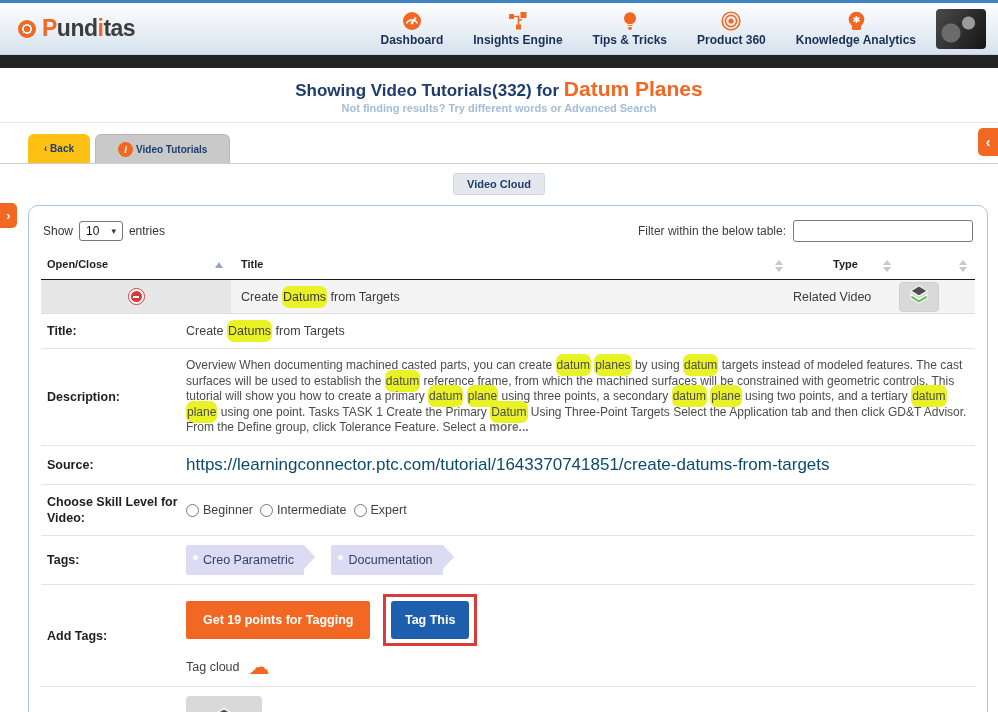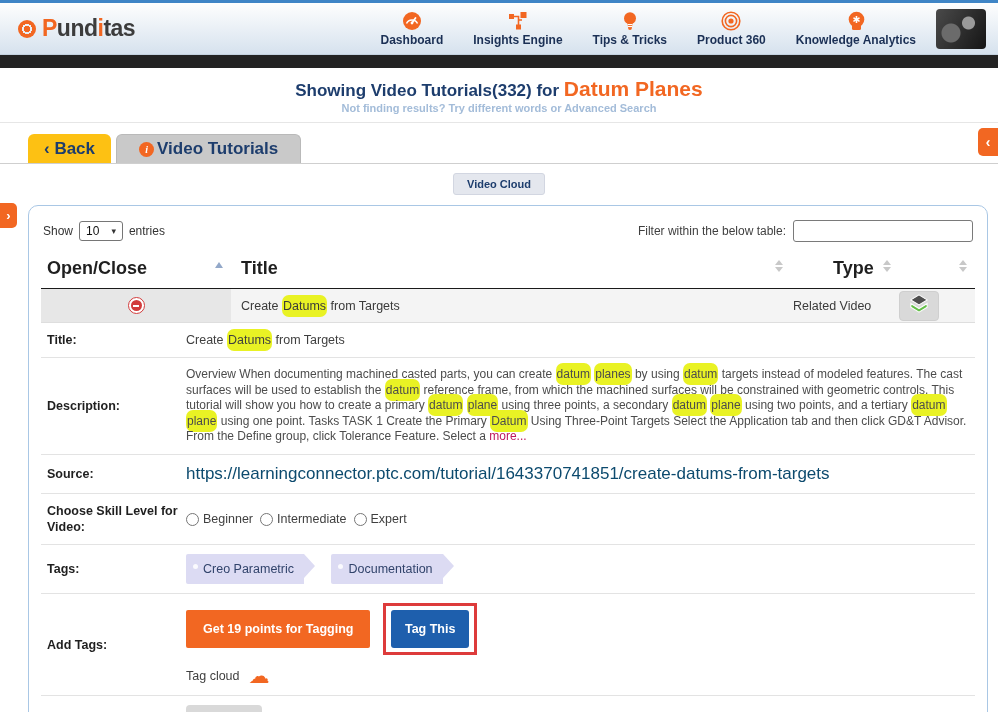--- a/index.html
+++ b/index.html
@@ -28,21 +28,21 @@
   
   .heading{text-align:center;padding-top:9px;}
   .h-line{font-size:17px;font-weight:bold;color:#1d3d6d;}
   .query{font-size:21px;color:#f26722;}
   .h-sub{font-size:11px;color:#a3bcd9;font-weight:bold;margin-top:1px;}
   .hdivider{height:1px;background:#e6e6e6;margin-top:8px;}
 
   
   .tabsrow{position:relative;height:40px;border-bottom:1px solid #cfcfcf;padding-left:28px;
            display:flex;align-items:flex-end;gap:5px;}
-  .tab{height:29px;display:flex;align-items:center;border-radius:6px 6px 0 0;font-size:17px;
+  .tab{height:29px;display:flex;align-items:center;border-radius:6px 6px 0 0;font-size:10px;
        font-weight:bold;color:#1d3d6d;padding:0 16px;cursor:pointer;box-sizing:border-box;}
   .tab-back{background:#fdc113;}
   .tab-vt{background:#c9c9c9;border:1px solid #b9b9b9;border-bottom:none;gap:3px;padding:0 22px;}
   .info-icon{width:15px;height:15px;border-radius:50%;background:#f26722;color:#fff;display:flex;
              align-items:center;justify-content:center;font-size:10px;font-style:italic;font-weight:bold;
              font-family:"Liberation Serif",serif;}
   .info-icon::before{content:"i";}
   .right-collapse{position:absolute;right:0;top:5px;width:20px;height:28px;background:#f26722;
       border-radius:5px 0 0 5px;color:#fff;display:flex;align-items:center;justify-content:center;
       font-weight:bold;font-size:14px;cursor:pointer;}
@@ -61,21 +61,21 @@
   .card{position:absolute;left:28px;top:205px;width:960px;height:530px;box-sizing:border-box;
         background:#fff;border:1px solid #a9c7e5;border-radius:10px;padding:10px 12px 0;}
   .controls{display:flex;align-items:center;font-size:12px;color:#333;margin:4px 2px 10px;}
   .entries-select{display:inline-flex;align-items:center;gap:12px;border:1px solid #767676;
       border-radius:3px;padding:2px 6px;margin:0 6px;font-size:12px;color:#111;cursor:pointer;background:#fff;}
   .entries-select::after{content:"▾";font-size:9px;color:#333;}
   .filter{margin-left:auto;display:flex;align-items:center;gap:7px;color:#3f3f3f;}
   .filter input{width:170px;height:20px;border:1px solid #7a7a7a;border-radius:3px;font-family:inherit;font-size:12px;padding:0 4px;}
 
   
-  .thead{display:flex;border-bottom:1px solid #1a1a1a;padding:6px 0 9px;font-size:18px;
+  .thead{display:flex;border-bottom:1px solid #1a1a1a;padding:6px 0 9px;font-size:11px;
          font-weight:bold;color:#1f1f1f;}
   .hc{position:relative;box-sizing:border-box;cursor:pointer;}
   .hc1{width:190px;padding-left:6px;}
   .hc2{width:560px;padding-left:10px;}
   .hc3{width:108px;padding-left:42px;}
   .hc4{flex:1;}
   .sort-asc{position:absolute;right:8px;top:4px;width:0;height:0;border-left:4px solid rgba(0,0,0,0);
       border-right:4px solid rgba(0,0,0,0);border-bottom:6px solid #93a8c9;}
   .sort-both{position:absolute;right:8px;top:2px;display:flex;flex-direction:column;gap:2px;}
   .sort-both i{display:block;width:0;height:0;border-left:4px solid rgba(0,0,0,0);border-right:4px solid rgba(0,0,0,0);}
@@ -94,21 +94,21 @@
   .minus-inner::after{content:"";position:absolute;left:2.5px;top:4.5px;width:6px;height:2px;background:#fff;}
   .hl{background:#e9f224;padding:4px 1px;border-radius:7px;}
   .icon-btn{width:38px;height:28px;background:#d9d9d9;border:1px solid #cfcfcf;border-radius:4px;
       display:flex;align-items:center;justify-content:center;cursor:pointer;}
 
   
   .drow{display:flex;align-items:center;border-bottom:1px solid #e3e3e3;font-size:12.5px;padding:9px 0;}
   .dlabel{width:145px;box-sizing:border-box;padding-left:6px;font-weight:bold;color:#1f1f1f;line-height:1.3;flex-shrink:0;}
   .dvalue{flex:1;color:#3f3f3f;padding-right:8px;}
   .desc-text{font-size:12px;line-height:15.5px;color:#4c4c4c;display:block;max-width:798px;}
-  .more-link{color:#be185d;font-weight:normal;cursor:pointer;font-size:12px;}
+  .more-link{color:#737373;font-weight:bold;cursor:pointer;font-size:12px;}
   .source-link{color:#0c4a6e;text-decoration:none;font-size:17px;cursor:pointer;}
   .radio-group{display:flex;align-items:center;}
   .radio-group label{display:flex;align-items:center;gap:4px;margin-right:7px;cursor:pointer;color:#3f3f3f;}
   .radio-group input{margin:0;width:13px;height:13px;}
   .tagchip{position:relative;display:inline-flex;align-items:center;height:30px;background:#dcdbf3;
       color:#31436b;font-size:12.5px;padding:0 10px 0 17px;margin-right:24px;border-radius:2px 0 0 2px;cursor:pointer;}
   .tagchip::before{content:"";width:5px;height:5px;border-radius:50%;background:#fff;opacity:.85;
       position:absolute;left:7px;top:9.5px;}
   .tagchip::after{content:"";position:absolute;right:-11px;top:0;width:0;height:0;
       border-top:12px solid rgba(0,0,0,0);border-bottom:12px solid rgba(0,0,0,0);border-left:11px solid #dcdbf3;}

